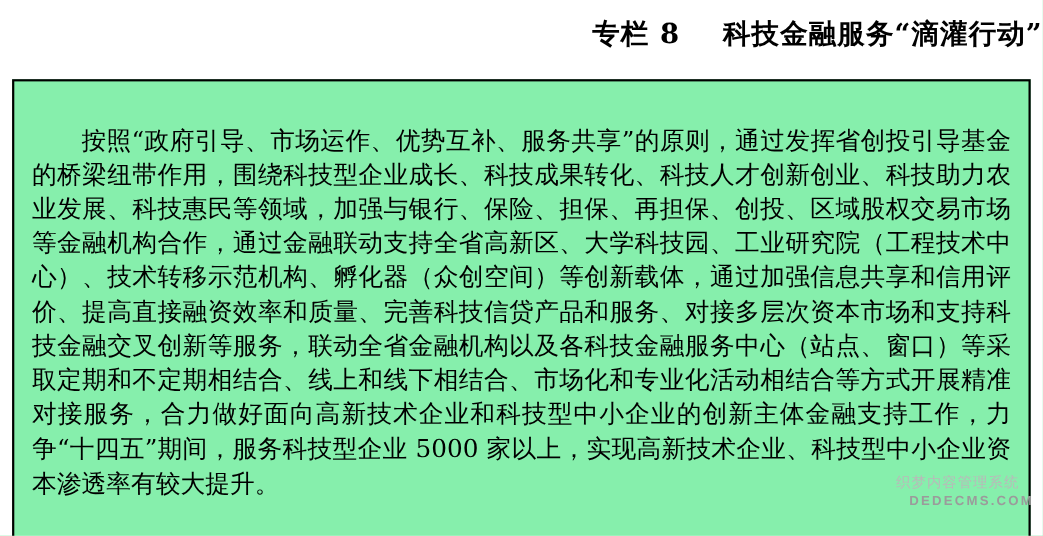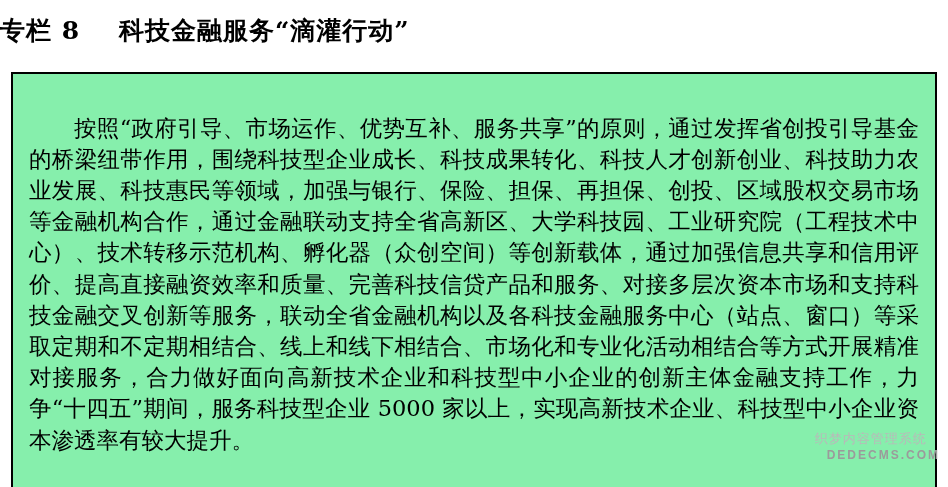--- a/index.html
+++ b/index.html
@@ -18,21 +18,21 @@
   .page {
     position: relative;
     width: 948px;
     height: 487px;
   }
   .doc-title {
     position: absolute;
     top: 14px;
     left: 0;
     width: 948px;
-    text-align: left;
+    text-align: right;
     font-size: 25px;
     font-weight: bold;
     letter-spacing: 1px;
     font-family: "DejaVu Serif", "Liberation Serif", serif;
     white-space: pre;
   }
   .box {
     position: absolute;
     top: 72px;
     left: 11px;

